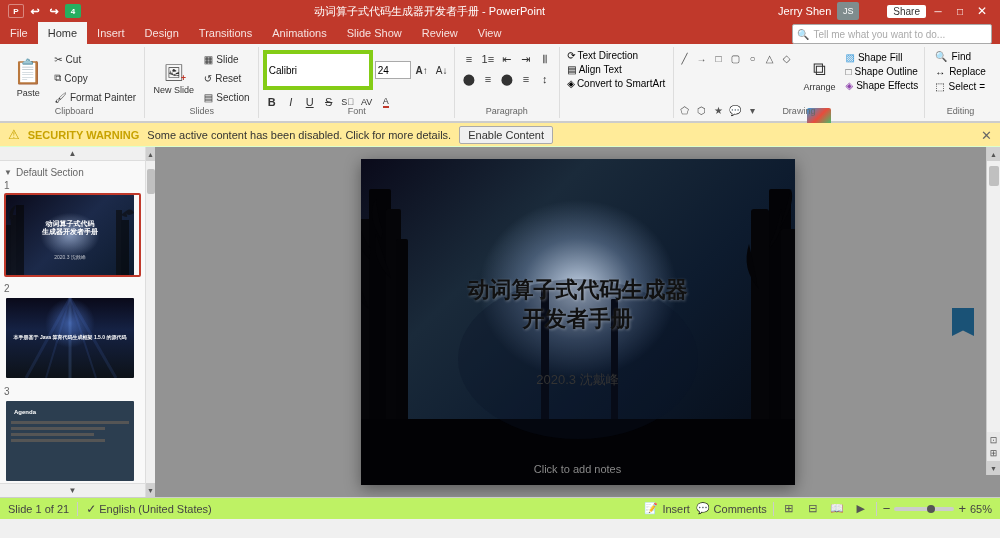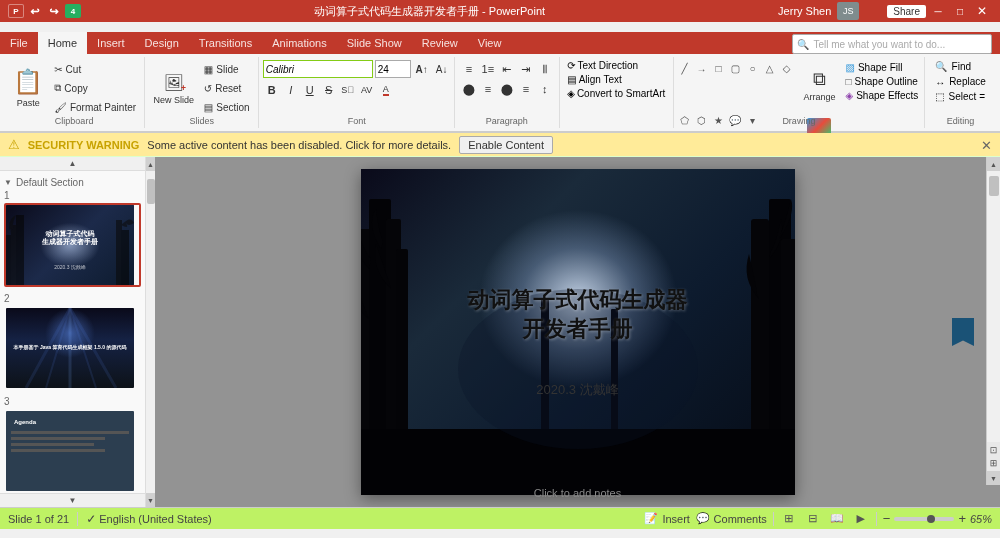--- a/index.html
+++ b/index.html
@@ -37,21 +37,20 @@
 
     
     .ribbon {
       background: #f5f5f5;
       border-bottom: 1px solid #ccc;
     }
     .ribbon-tabs {
       display: flex;
       background: #c0392b;
       height: 22px;
-      margin-top: 10px;
     }
     .ribbon-tab {
       padding: 0 10px;
       display: flex; align-items: center;
       font-size: 11px;
       color: rgba(255,255,255,0.85);
       cursor: pointer;
       position: relative;
     }
     .ribbon-tab.active {
@@ -100,21 +99,21 @@
     .small-btn {
       display: flex; align-items: center; gap: 3px; padding: 2px 4px;
       font-size: 10px; color: #333; cursor: pointer; border-radius: 2px; height: 18px; white-space: nowrap;
     }
     .search-bar-ribbon {
       display: flex; align-items: center; background: white; border: 1px solid #aaa;
       border-radius: 2px; padding: 1px 4px; height: 20px; width: 200px; margin-top: 2px;
     }
     .font-row { display: flex; align-items: center; gap: 2px; margin-bottom: 2px; }
     .font-select {
-      height: 18px; font-size: 10px; border: 1px solid #84cc16; background: white; padding: 0 2px; width: 110px; font-style: italic;
+      height: 18px; font-size: 10px; border: 4px solid #84cc16; background: white; padding: 16px 2px; width: 110px;
     }
     .font-size-select {
       height: 18px; font-size: 10px; border: 1px solid #aaa; background: white; padding: 0 2px; width: 36px;
     }
     .font-btn-row { display: flex; gap: 1px; margin-bottom: 2px; }
     .format-btn {
       width: 18px; height: 18px; display: flex; align-items: center; justify-content: center;
       border: 1px solid transparent; border-radius: 2px; cursor: pointer; font-size: 11px; color: #333;
     }
     .format-btn.bold { font-weight: bold; }
@@ -744,21 +743,21 @@
         <rect x="0" y="260" width="434" height="66" fill="#020205"></rect>
 
         <ellipse cx="217" cy="200" rx="120" ry="80" fill="rgba(10,20,40,0.3)"></ellipse>
       </svg>
 
       <div class="slide-main-title" style="font-size:22px;">动词算子式代码生成器<br>开发者手册</div>
 
       <div class="slide-subtitle">2020.3 沈戴峰</div>
     </div>
 
-    <div class="click-to-add" style="position:absolute;bottom:8px;left:50%;transform:translateX(-50%);font-size:11px;color:#888;">Click to add notes</div>
+    <div class="click-to-add" style="position:absolute;bottom:22px;left:50%;transform:translateX(-50%);font-size:11px;color:#888;">Click to add notes</div>
   </div>
 
 </div>
 
 <div class="status-bar">
   <div class="status-left">
     <span>Slide 1 of 21</span>
     <div class="status-divider"></div>
     <span style="display:flex;align-items:center;gap:3px;">
       <span style="font-size:12px;">✓</span>
@@ -781,16 +780,16 @@
     <div class="view-btn" title="Reading View">📖</div>
     <div class="view-btn" title="Slide Show">▶</div>
     <div class="status-divider"></div>
 
     <div class="zoom-control">
       <span style="cursor:pointer;font-size:13px;">−</span>
       <div class="zoom-slider">
         <div class="zoom-thumb"></div>
       </div>
       <span style="cursor:pointer;font-size:13px;">+</span>
-      <span style="cursor:pointer;font-style:italic;">65%</span>
+      <span style="cursor:pointer;">65%</span>
     </div>
   </div>
 </div>
 
 </body></html>

